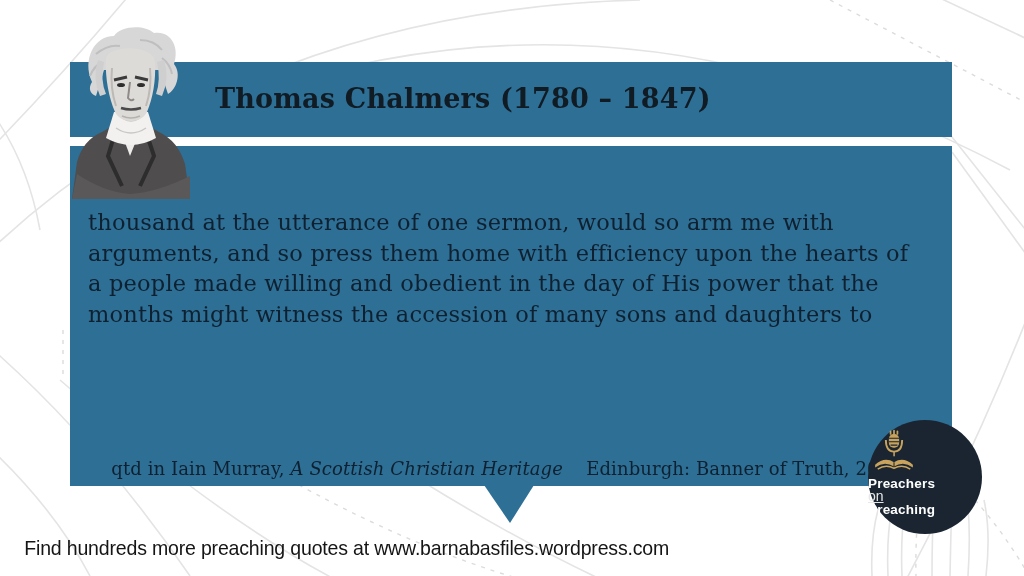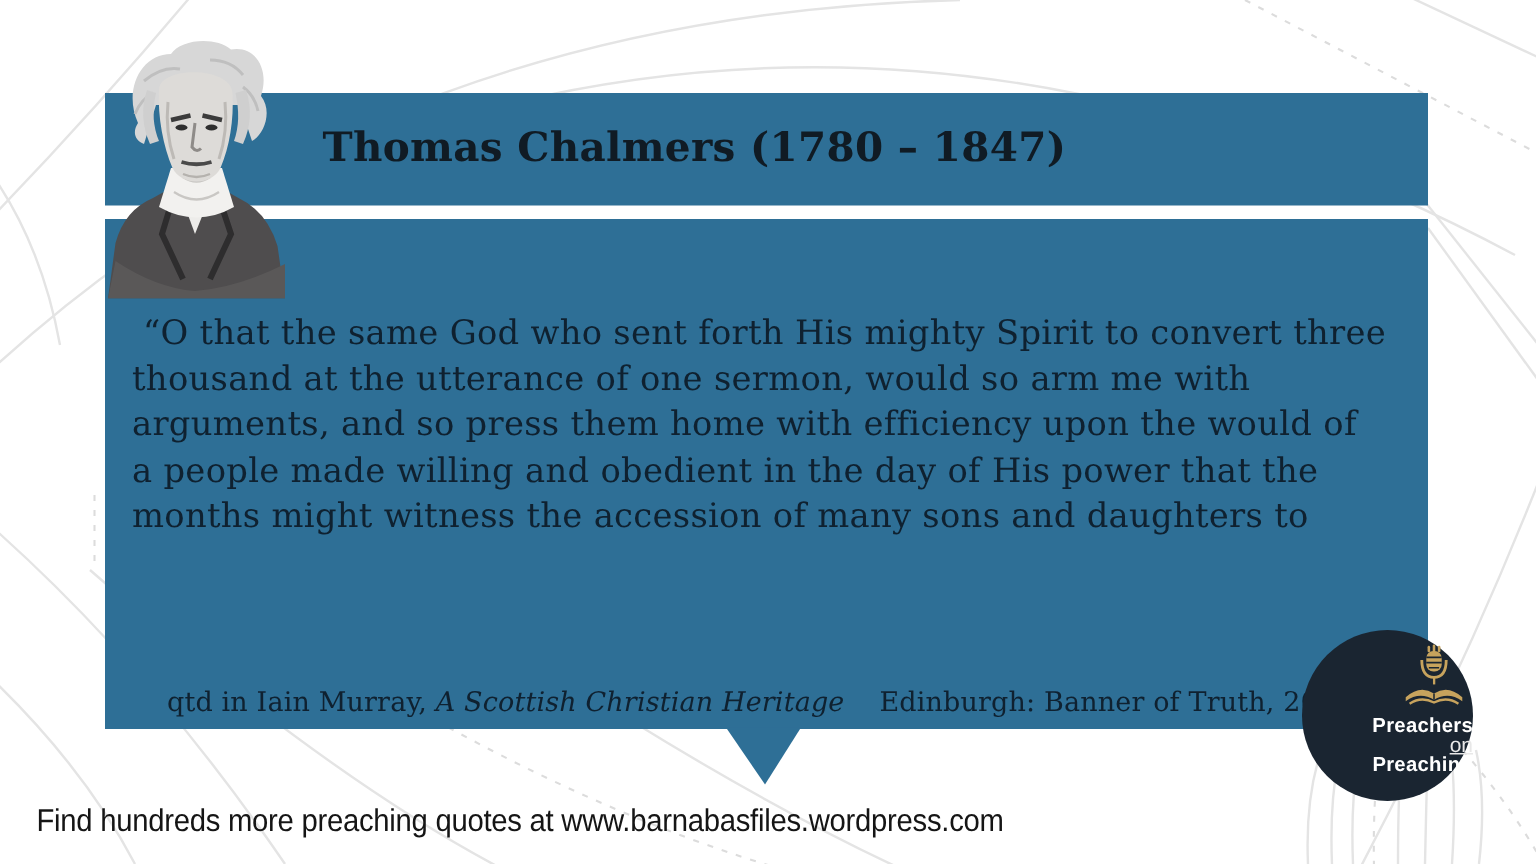--- a/index.html
+++ b/index.html
@@ -47,21 +47,21 @@
   }
   .attribution .book{font-style:italic;text-align:center;}
 
   
   .portrait{position:absolute;left:64px;top:24px;width:133px;height:175px;z-index:3;}
 
   
   .logo-badge{
     position:absolute;left:868px;top:420px;width:114px;height:114px;z-index:4;
     background:#1A2531;border-radius:50%;
-    display:flex;flex-direction:column;align-items:flex-end;
+    display:flex;flex-direction:column;align-items:flex-start;
     font-family:"Liberation Sans", sans-serif;color:#ffffff;text-align:center;
   }
   .logo-icon{margin-top:8px;width:52px;height:48px;}
   .logo-line1,.logo-line3{font-size:13.5px;font-weight:600;line-height:15px;letter-spacing:0.2px;}
   .logo-line2{font-size:14px;line-height:11px;color:#e8e8e8;text-decoration:underline;}
 
   
   .footer{
     position:absolute;left:0;top:536px;width:1024px;z-index:2;
     text-align:left;
@@ -144,23 +144,22 @@
     <ellipse cx="57" cy="61" rx="4" ry="2" fill="#2E2E2E"></ellipse>
     <ellipse cx="77" cy="61" rx="4" ry="2" fill="#2E2E2E"></ellipse>
 
     <path d="M 66 58 L 64 74 Q 67 78 70 75" stroke="#8E8B88" stroke-width="2" fill="none"></path>
 
     <path d="M 57 84 Q 67 87 77 84" stroke="#4A4A4A" stroke-width="2.5" fill="none"></path>
     <path d="M 58 92 Q 67 96 76 92" stroke="#B5B2AE" stroke-width="1.5" fill="none"></path>
   </svg>
 
   <div class="quote-block">
-    <div class="quote-line"> “O that the same God who sent forth His mighty Spirit to convert three</div>
     <div class="quote-line">thousand at the utterance of one sermon, would so arm me with</div>
-    <div class="quote-line">arguments, and so press them home with efficiency upon the would of</div>
+    <div class="quote-line">arguments, and so press them home with efficiency upon the hearts of</div>
     <div class="quote-line">a people made willing and obedient in the day of His power that the</div>
     <div class="quote-line">months might witness the accession of many sons and daughters to</div>
   </div>
 
   <div class="attribution">
     <span>qtd in Iain Murray, </span><span class="book">A Scottish Christian Heritage</span><span>    Edinburgh: Banner of Truth, 2006  p99</span>
   </div>
 
   <div class="logo-badge">
     <svg class="logo-icon" viewBox="0 0 60 56" xmlns="http://www.w3.org/2000/svg">

